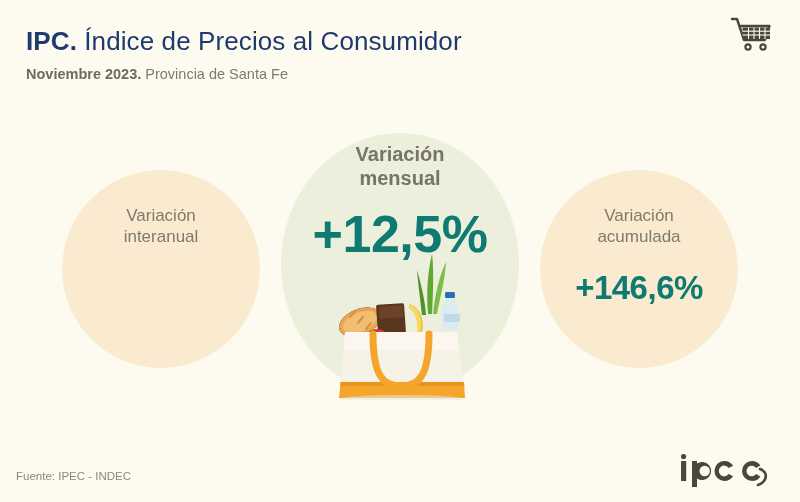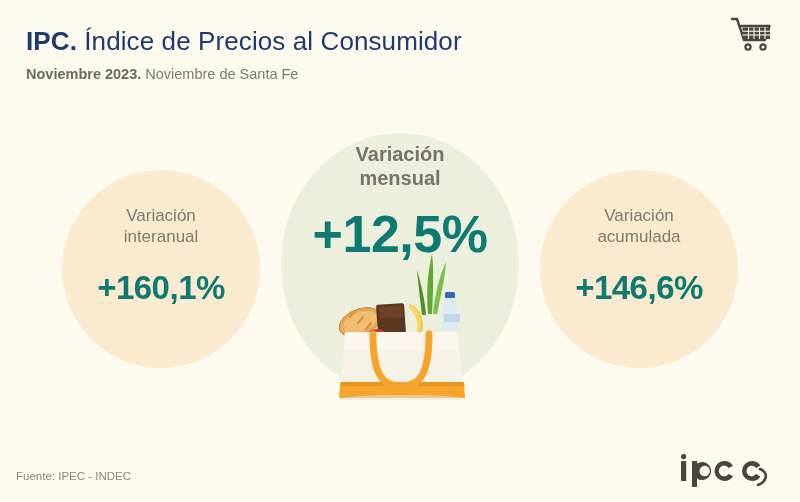--- a/index.html
+++ b/index.html
@@ -113,21 +113,21 @@
 </head>
 <body>
 
 <div id="header">
   <div id="title">
     <span class="strong">IPC.</span>
     <span class="light">Índice de Precios al Consumidor</span>
   </div>
   <div id="subtitle">
     <span class="strong">Noviembre 2023.</span>
-    <span class="light">Noviembre de Santa Fe</span>
+    <span class="light">Provincia de Santa Fe</span>
   </div>
 </div>
 
 <svg id="cart-icon" viewBox="0 0 50 42">
   <g fill="none" stroke="#4A463D" stroke-width="2.4" stroke-linecap="round" stroke-linejoin="round">
     <path d="M4 5 h5 l7 21 h21 l4.5 -14 H13"></path>
   </g>
   <g fill="#4A463D">
     <rect x="14.5" y="13.5" width="27.5" height="11.5" rx="0.5"></rect>
   </g>
@@ -149,21 +149,20 @@
   <div class="circle" id="circle-left"></div>
   <div class="circle" id="circle-right"></div>
   <div class="circle" id="circle-center"></div>
 </div>
 
 <div class="cell" id="cell-left">
   <div class="label">
     <span>Variación</span><br>
     <span>interanual</span>
   </div>
-  <div class="value">+160,1%</div>
 </div>
 
 <div class="cell" id="cell-center">
   <div class="label">
     <span>Variación</span><br>
     <span>mensual</span>
   </div>
   <div class="value">+12,5%</div>
 </div>
 

